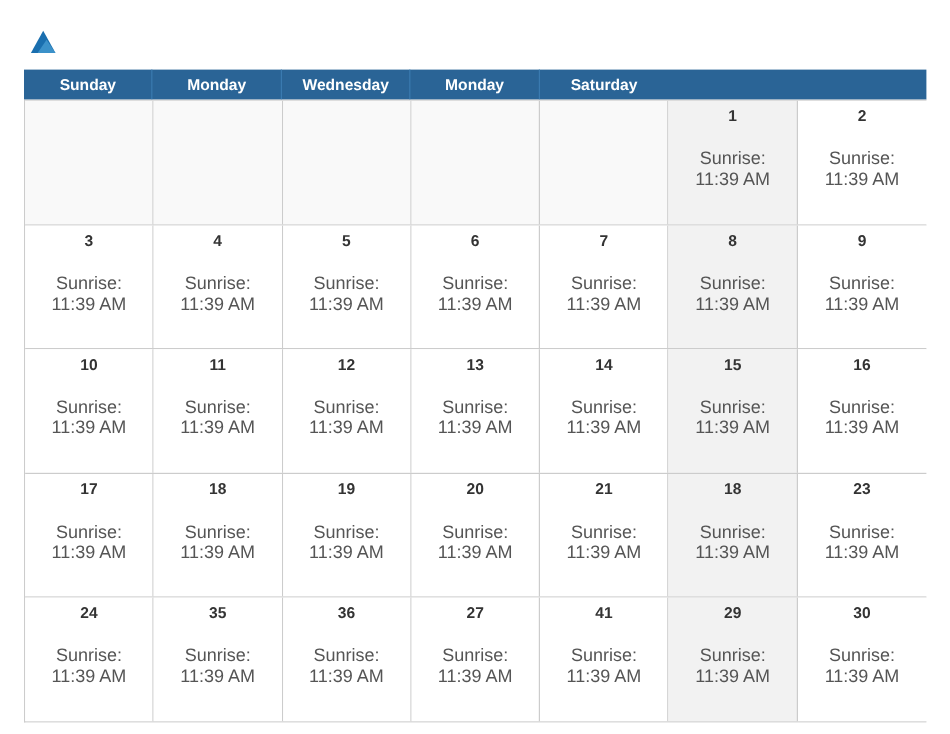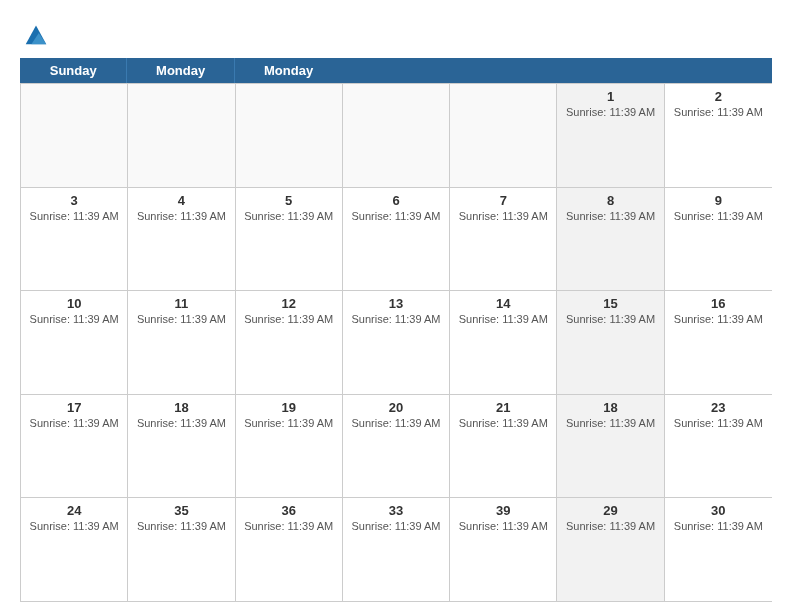--- a/index.html
+++ b/index.html
@@ -102,23 +102,23 @@
     .cal-cell.empty {
       background: #f9f9f9;
     }
     .day-num {
       font-size: 13px;
       font-weight: bold;
       color: #333;
       display: block;
     }
     .day-info {
-      font-size: 11px;
+      font-size: 15px;
       color: #555;
-      margin-top: 2px;
+      margin-top: 20px;
     }
   </style>
 </head>
 <body>
 
 <div class="page">
   <div class="header">
     <div class="logo">
       <div>
         <div style="display:flex;align-items:center;">
@@ -136,21 +136,23 @@
     <div class="title-block">
       <div class="month-title"></div>
       <div class="location"></div>
     </div>
   </div>
 
   <div class="calendar">
     <div class="cal-header" id="cal-header-row">
         <div class="cal-header-cell">Sunday</div>
         <div class="cal-header-cell">Monday</div>
+        <div class="cal-header-cell">Wednesday</div>
         <div class="cal-header-cell">Monday</div>
+        <div class="cal-header-cell">Saturday</div>
       </div>
     <div class="cal-body" id="cal-body">
         <div class="cal-week">
           <div class="cal-cell empty"></div>
           <div class="cal-cell empty"></div>
           <div class="cal-cell empty"></div>
           <div class="cal-cell empty"></div>
           <div class="cal-cell empty"></div>
           <div class="cal-cell shaded">
             <span class="day-num">1</span>
@@ -258,25 +260,25 @@
           </div>
           <div class="cal-cell">
             <span class="day-num">35</span>
             <div class="day-info">Sunrise: 11:39 AM</div>
           </div>
           <div class="cal-cell">
             <span class="day-num">36</span>
             <div class="day-info">Sunrise: 11:39 AM</div>
           </div>
           <div class="cal-cell">
-            <span class="day-num">33</span>
-            <div class="day-info">Sunrise: 11:39 AM</div>
-          </div>
-          <div class="cal-cell">
-            <span class="day-num">39</span>
+            <span class="day-num">27</span>
+            <div class="day-info">Sunrise: 11:39 AM</div>
+          </div>
+          <div class="cal-cell">
+            <span class="day-num">41</span>
             <div class="day-info">Sunrise: 11:39 AM</div>
           </div>
           <div class="cal-cell shaded">
             <span class="day-num">29</span>
             <div class="day-info">Sunrise: 11:39 AM</div>
           </div>
           <div class="cal-cell">
             <span class="day-num">30</span>
             <div class="day-info">Sunrise: 11:39 AM</div>
           </div>

